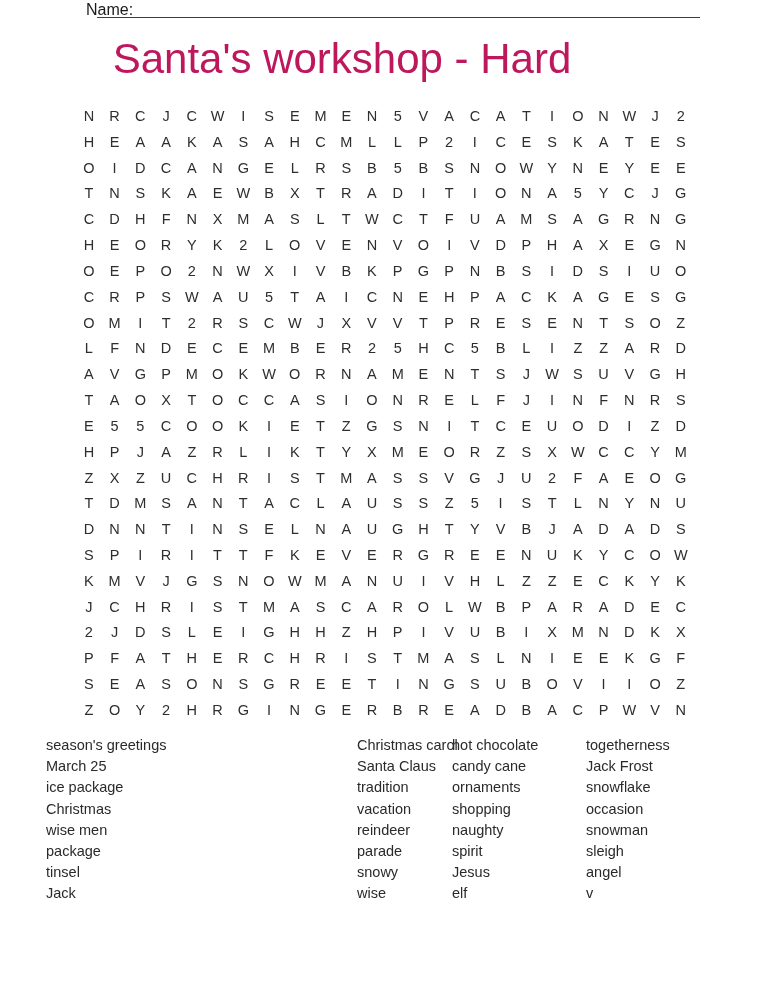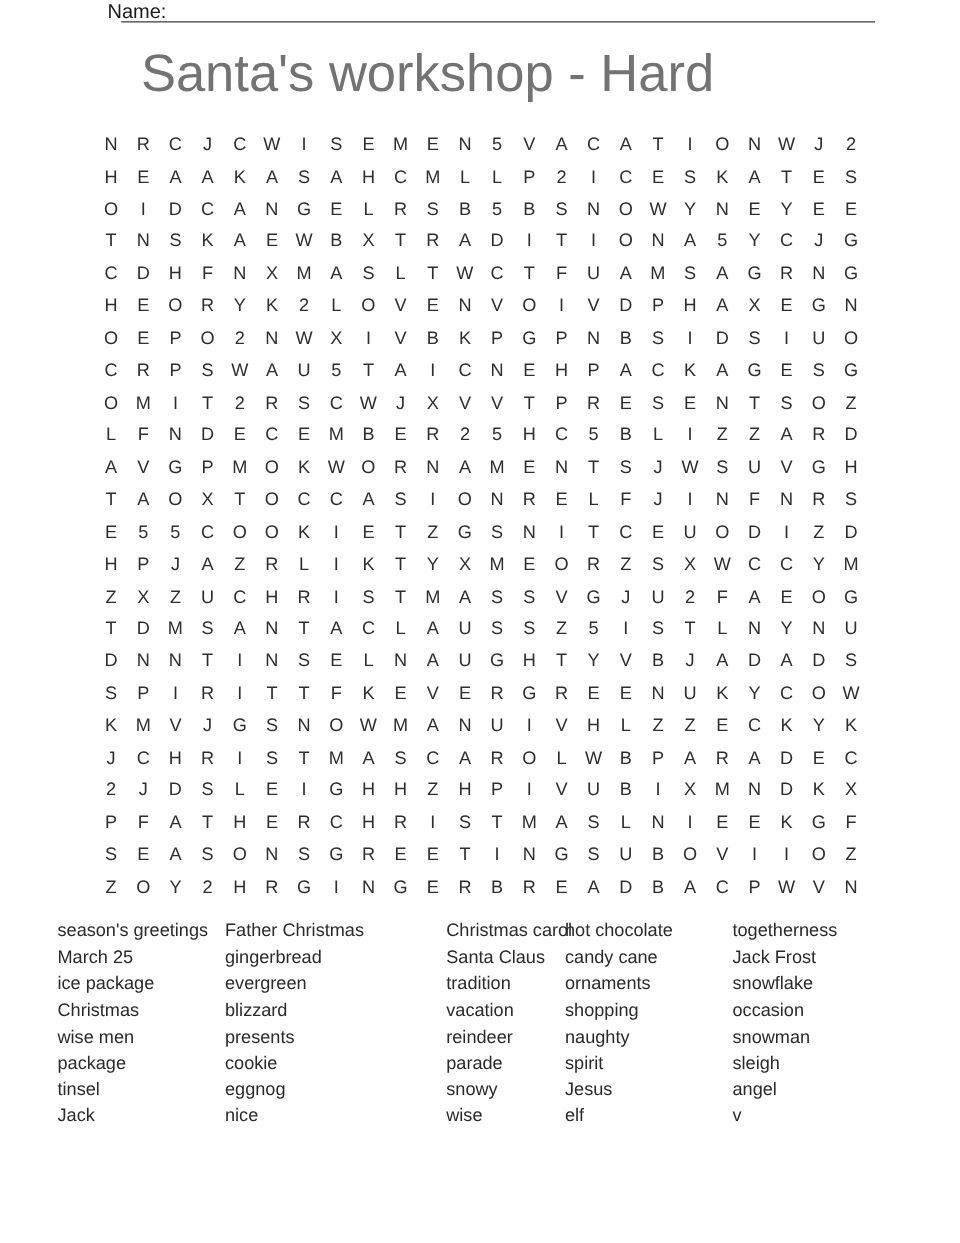--- a/index.html
+++ b/index.html
@@ -16,21 +16,21 @@
   .name-label { font-size: 16px; color: #1a1a1a; display: inline-block; margin-left: 41px; }
   .name-line {
     position: absolute; left: 52px; top: 16px; width: 603px; height: 0;
     border-bottom: 1.5px solid #3c3c3c;
   }
 
   
   .title {
     position: absolute; top: 36px; left: 0; width: 684px;
     text-align: center; font-size: 42px; line-height: 1.1;
-    color: #737373; font-weight: 400; letter-spacing: 0px;
+    color: #be185d; font-weight: 400; letter-spacing: 0px;
   }
 
   
   .grid {
     position: absolute; left: 76px; top: 103px;
     display: grid;
     grid-template-columns: repeat(24, 25.74px);
     grid-auto-rows: 25.84px;
   }
   .cell {
@@ -643,30 +643,20 @@
 <div class="word-list">
   <div class="word-col c0">
       <div class="word">season's greetings</div>
       <div class="word">March 25</div>
       <div class="word">ice package</div>
       <div class="word">Christmas</div>
       <div class="word">wise men</div>
       <div class="word">package</div>
       <div class="word">tinsel</div>
       <div class="word">Jack</div>
-    </div>
-  <div class="word-col c1">
-      <div class="word">Father Christmas</div>
-      <div class="word">gingerbread</div>
-      <div class="word">evergreen</div>
-      <div class="word">blizzard</div>
-      <div class="word">presents</div>
-      <div class="word">cookie</div>
-      <div class="word">eggnog</div>
-      <div class="word">nice</div>
     </div>
   <div class="word-col c2">
       <div class="word">Christmas carol</div>
       <div class="word">Santa Claus</div>
       <div class="word">tradition</div>
       <div class="word">vacation</div>
       <div class="word">reindeer</div>
       <div class="word">parade</div>
       <div class="word">snowy</div>
       <div class="word">wise</div>

